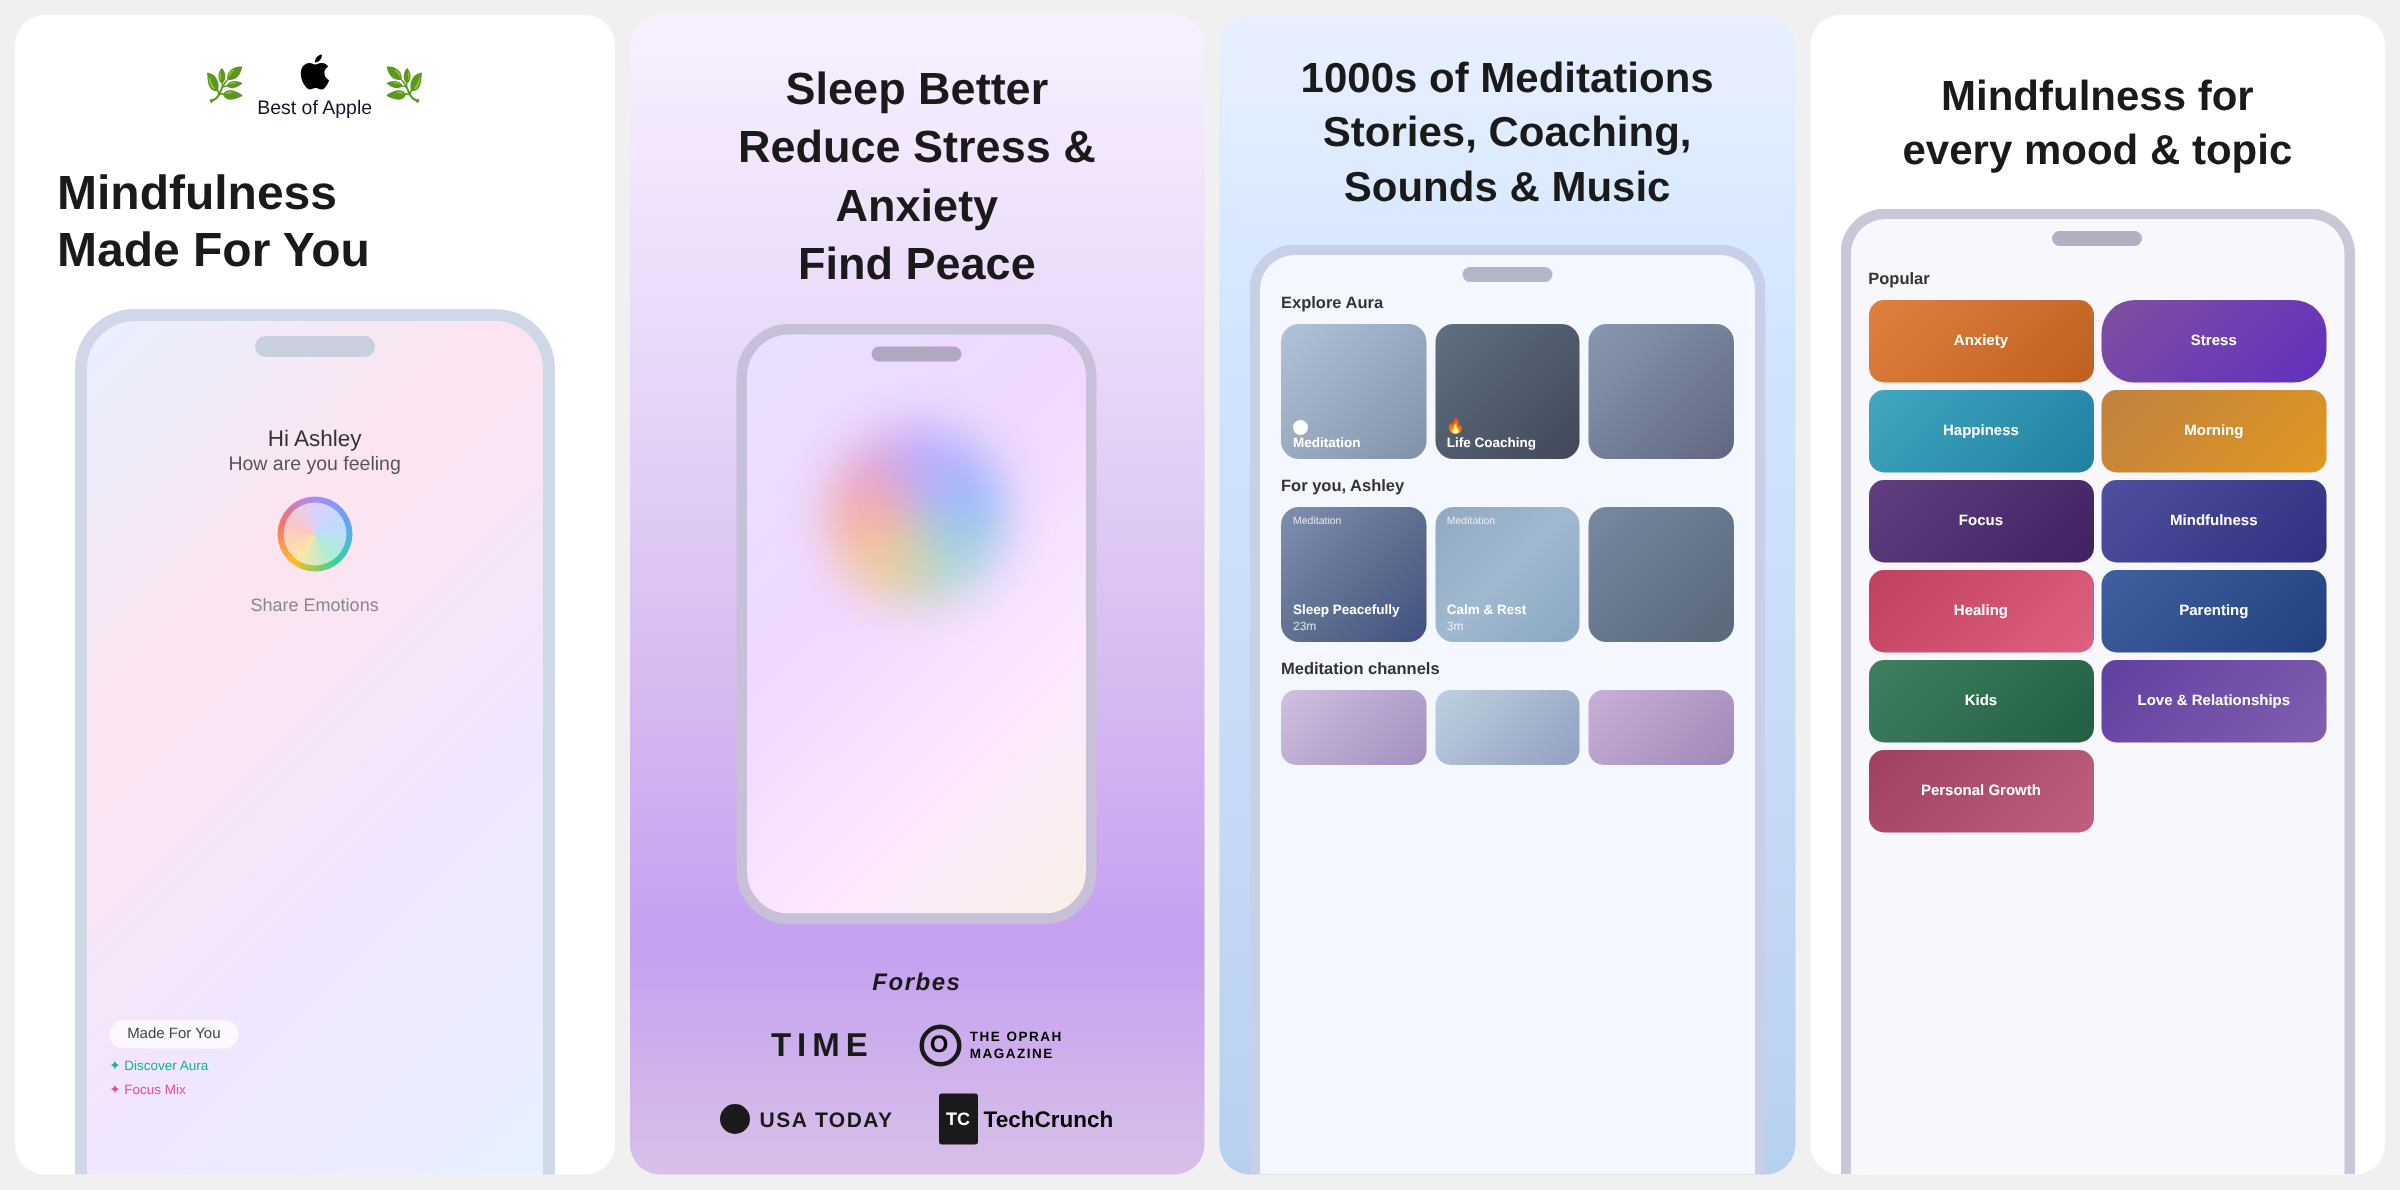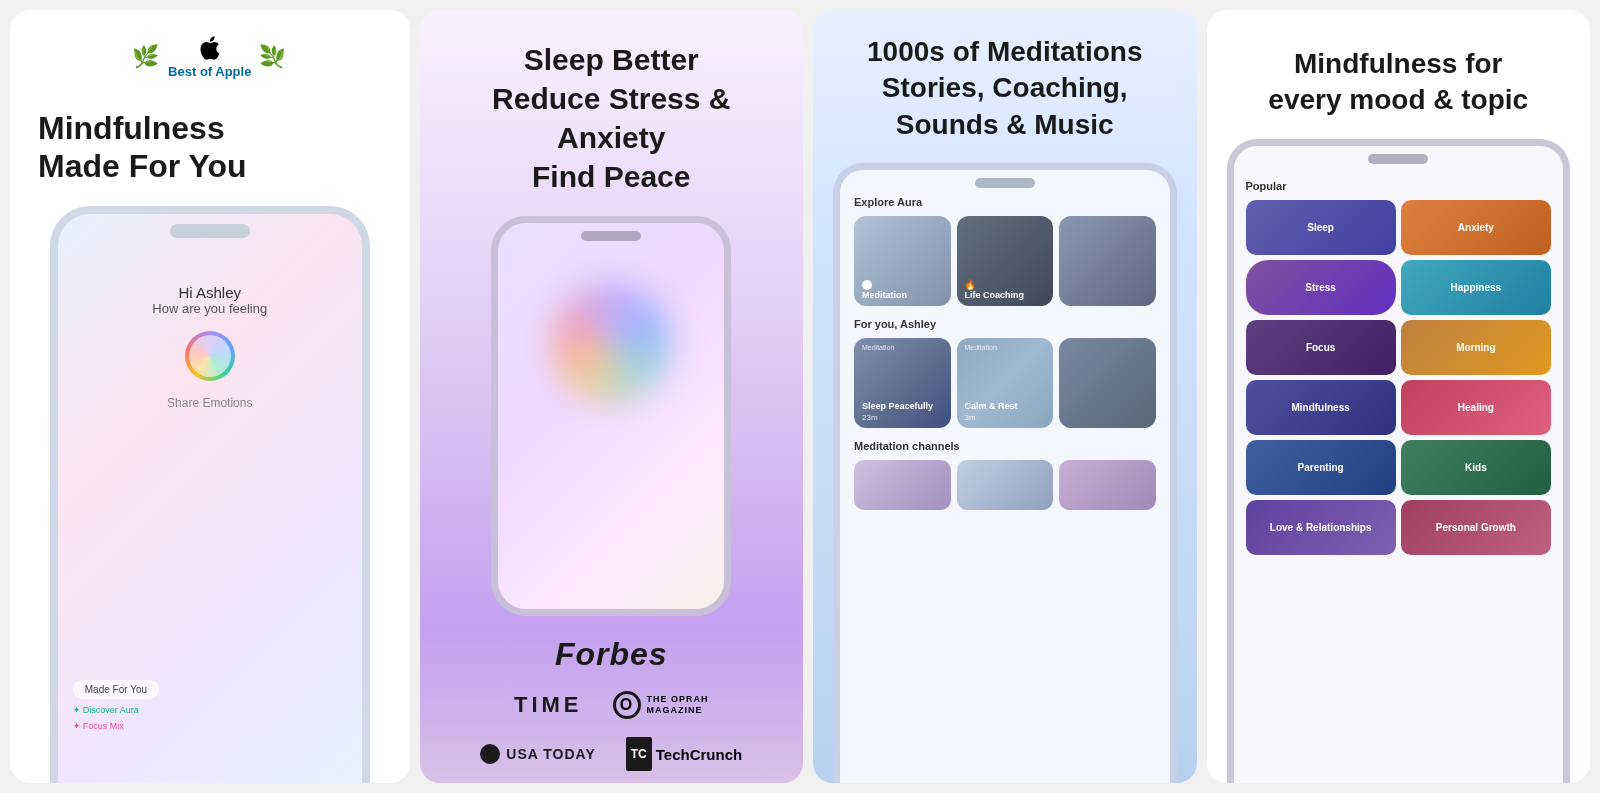--- a/index.html
+++ b/index.html
@@ -47,22 +47,22 @@
       display: flex;
       flex-direction: column;
       align-items: center;
     }
     .apple-icon-area .apple-svg {
       width: 28px;
       height: 28px;
     }
     .best-of-text {
       font-size: 13px;
-      font-weight: 700;
-      color: #0369a1;
+      font-weight: 400;
+      color: #0f172a;
       margin-top: 2px;
     }
     .panel-1-headline {
       font-size: 32px;
       font-weight: 600;
       color: #1a1a1a;
       line-height: 1.2;
       margin-bottom: 20px;
     }
     .phone-mockup-1 {
@@ -213,21 +213,21 @@
       display: flex;
       align-items: center;
       gap: 30px;
     }
     .media-logo {
       font-size: 18px;
       font-weight: 800;
       color: #1a1a1a;
       letter-spacing: 1px;
     }
-    .media-logo.forbes { font-size: 32px; font-style: italic; font-weight: 900; }
+    .media-logo.forbes { font-size: 16px; font-style: italic; font-weight: 900; }
     .media-logo.time { font-size: 22px; letter-spacing: 4px; }
     .media-logo.usa-today {
       display: flex;
       align-items: center;
       gap: 6px;
       font-size: 14px;
       font-weight: 700;
     }
     .usa-dot {
       width: 20px;
@@ -603,26 +603,25 @@
 <div class="panel panel-4">
   <div class="panel-4-headline">
     <span>Mindfulness for</span><br>
     <span>every mood &amp; topic</span>
   </div>
 
   <div class="phone-mockup-4">
     <div class="phone-notch-4"></div>
     <div class="popular-label">Popular</div>
     <div class="grid-2col" id="topics-grid">
-    <div class="topic-card tc-sleep">Sleep</div>
         <div class="topic-card tc-anxiety">Anxiety</div>
         <div class="topic-card tc-stress">Stress</div>
         <div class="topic-card tc-happiness">Happiness</div>
+        <div class="topic-card tc-morning">Morning</div>
         <div class="topic-card tc-focus">Focus</div>
-        <div class="topic-card tc-morning">Morning</div>
         <div class="topic-card tc-mindfulness">Mindfulness</div>
         <div class="topic-card tc-healing">Healing</div>
         <div class="topic-card tc-parenting">Parenting</div>
         <div class="topic-card tc-kids">Kids</div>
         <div class="topic-card tc-love">Love &amp; Relationships</div>
         <div class="topic-card tc-personal">Personal Growth</div>
       </div>
   </div>
 </div>
 

